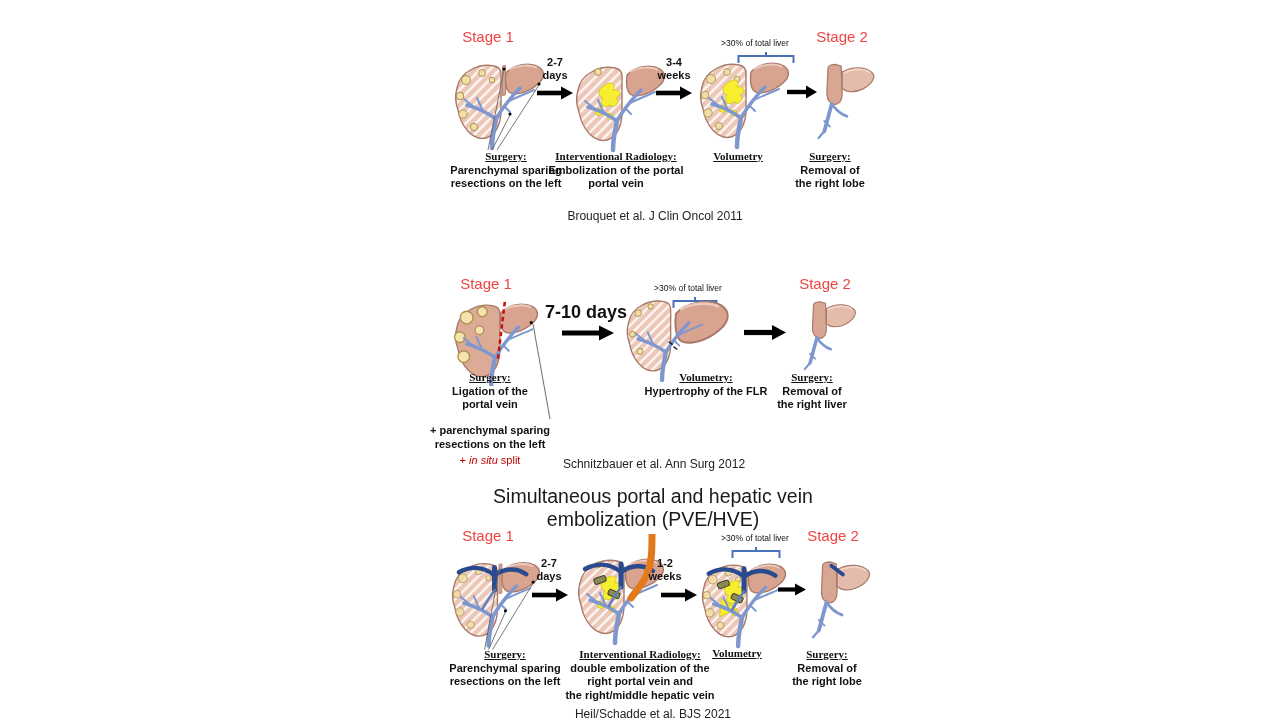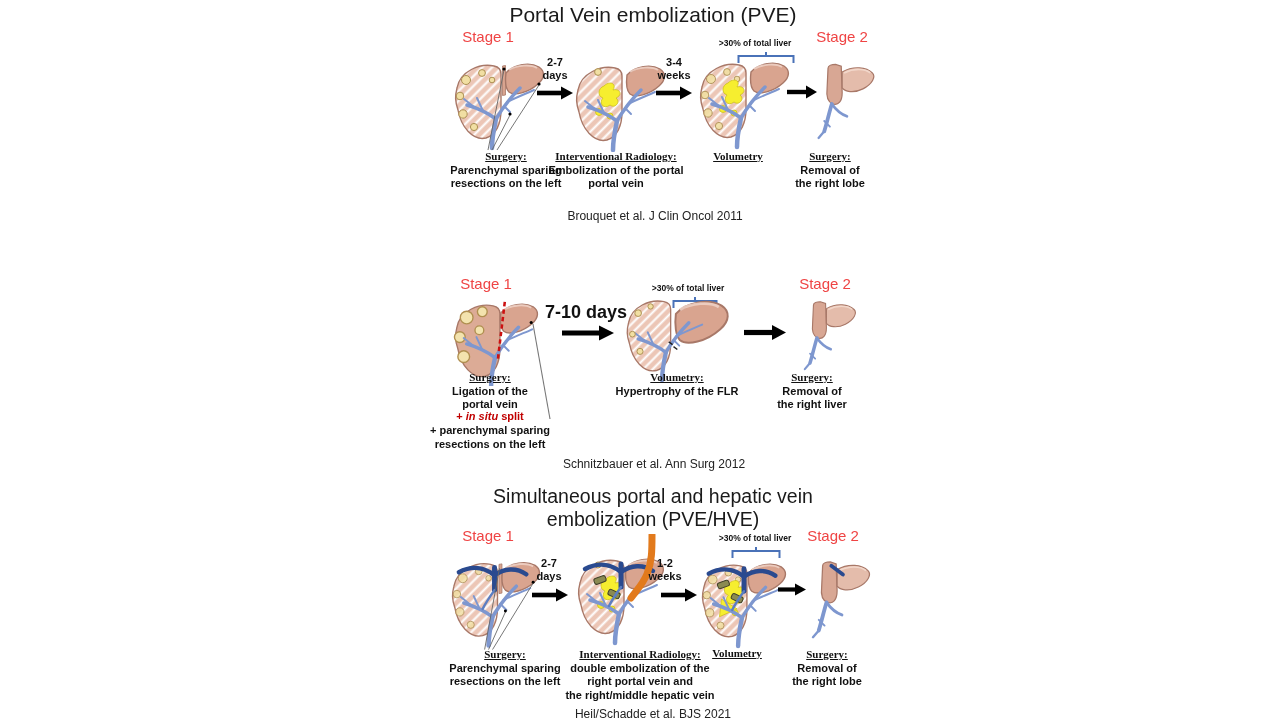--- a/index.html
+++ b/index.html
@@ -2,26 +2,26 @@
 <html><head>
 <meta charset="utf-8">
 <style>
   html,body{margin:0;padding:0;background:#ffffff;}
   #canvas{position:relative;width:1280px;height:720px;background:#ffffff;overflow:hidden;
           font-family:"Liberation Sans",sans-serif;color:#111;}
   .abs{position:absolute;}
   .cx{transform:translateX(-50%);text-align:center;}
   .title{font-size:20px;color:#1a1a1a;white-space:nowrap;}
   .stage{font-size:15px;color:#ef4444;white-space:nowrap;}
-  .flr{font-size:8.5px;font-weight:bold;white-space:nowrap;}
+  .flr{font-size:8.5px;font-weight:normal;white-space:nowrap;}
   .time{font-size:11px;font-weight:bold;line-height:12.5px;white-space:nowrap;}
   .step{font-size:11px;font-weight:bold;line-height:13.5px;white-space:nowrap;}
   .step .hd{text-decoration:underline;font-family:Liberation Serif, serif;}
   .cite{font-size:12px;color:#222;white-space:nowrap;}
-  .rednote{font-size:11px;font-weight:bold;color:#c00000;white-space:nowrap;}
+  .rednote{font-size:11px;font-weight:normal;color:#c00000;white-space:nowrap;margin-top:44px;}
   .rednote .it{font-style:italic;}
   svg{display:block;}
 </style>
 </head>
 <body>
 
 <div id="canvas">
 
   <svg width="0" height="0" style="position:absolute" aria-hidden="true">
     <defs>
@@ -85,21 +85,20 @@
         <g fill="none" stroke="#7e97cf" stroke-linecap="round">
           <path d="M21,44 C18,54 16,63 13,73" stroke-width="4"></path>
           <path d="M21,44 C26,51 31,55 37,57" stroke-width="3"></path>
           <path d="M13,73 L7,80" stroke-width="2.5"></path>
           <path d="M13,62 L19,68" stroke-width="2"></path>
         </g>
       </g>
     </defs>
   </svg>
 
-  <div class="abs cx title" style="left:653px;top:3px;font-size:21px">Portal Vein embolization (PVE)</div>
   <div class="abs cx stage" style="left:488px;top:28px">Stage 1</div>
   <div class="abs cx stage" style="left:842px;top:28px">Stage 2</div>
   <div class="abs cx flr" style="left:755px;top:38px">&gt;30% of total liver</div>
   <svg class="abs" style="left:737px;top:51px" width="58" height="13">
     <path d="M1.5,12 L1.5,5 L56.5,5 L56.5,12" fill="none" stroke="#4a72b8" stroke-width="2"></path>
     <line x1="29" y1="5" x2="29" y2="1" stroke="#4a72b8" stroke-width="2"></line>
   </svg>
 
   <svg class="abs" style="left:447px;top:58px" width="105" height="94" viewBox="0 0 105 94">
     <use href="#lobeL"></use>
@@ -241,21 +240,21 @@
     <div>Ligation of the</div>
     <div>portal vein</div>
   </div>
   <div class="abs cx rednote" style="left:490px;top:410px">
     <span>+ </span><span class="it">in situ</span><span> split</span>
   </div>
   <div class="abs cx step" style="left:490px;top:424px">
     <div>+ parenchymal sparing</div>
     <div>resections on the left</div>
   </div>
-  <div class="abs cx step" style="left:677px;top:371px">
+  <div class="abs cx step" style="left:706px;top:371px">
     <div class="hd">Volumetry:</div>
     <div>Hypertrophy of the FLR</div>
   </div>
   <div class="abs cx step" style="left:812px;top:371px">
     <div class="hd">Surgery:</div>
     <div>Removal of</div>
     <div>the right liver</div>
   </div>
   <div class="abs cx cite" style="left:654px;top:457px">Schnitzbauer et al. Ann Surg 2012</div>
 

